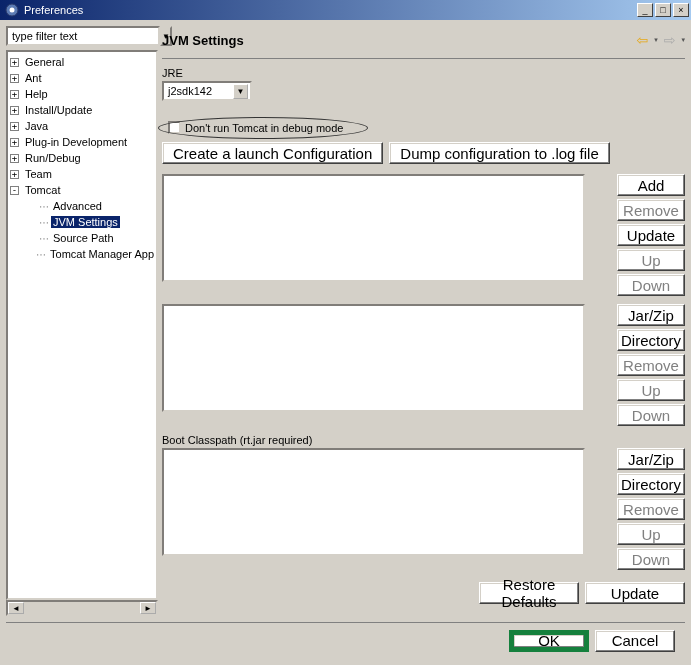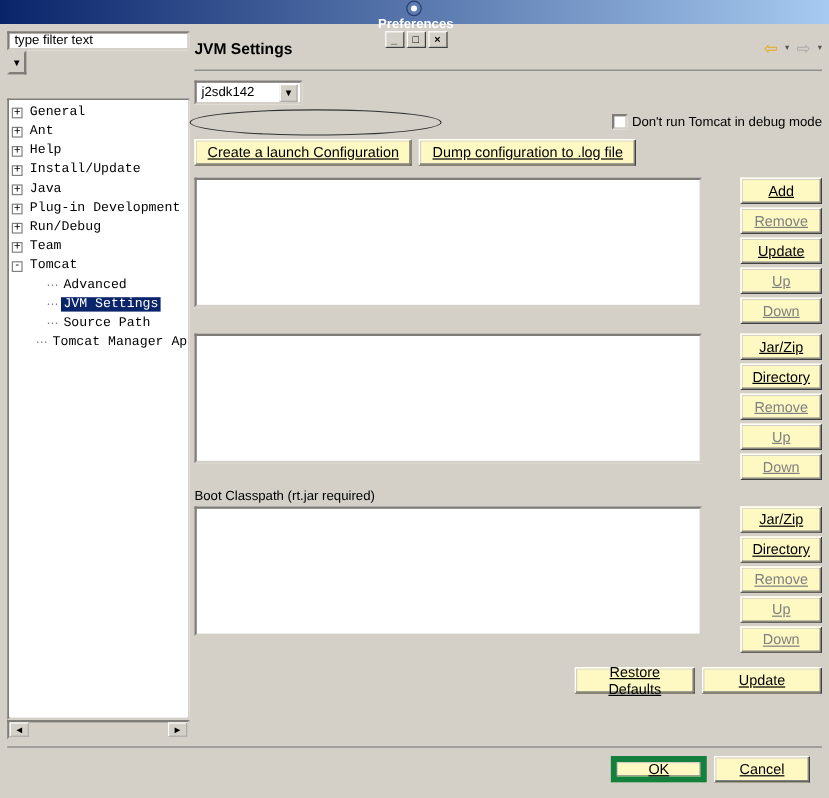--- a/index.html
+++ b/index.html
@@ -11,22 +11,21 @@
   height: 665px;
   overflow: hidden;
 }
 .titlebar {
   background: linear-gradient(to right, #0a246a, #a6caf0);
   color: #fff;
   height: 20px;
   display: flex;
   align-items: center;
   padding: 0 2px 0 4px;
-  font-weight: bold;
-  flex-direction: column;
+  font-weight: normal;
 }
 .titlebar .icon { width: 16px; height: 16px; margin-right: 4px; display: inline-flex; align-items: center; justify-content: center; }
 .titlebar .title { flex: 1; }
 .titlebar .wbtns { display: flex; gap: 2px; }
 .titlebar .wbtn {
   width: 16px; height: 14px; background: #d4d0c8;
   border: 1px solid #fff; border-right-color: #404040; border-bottom-color: #404040;
   font-size: 9px; display: flex; align-items: center; justify-content: center;
   color: #000; font-family: Arial;
 }
@@ -36,22 +35,21 @@
   padding: 6px;
   gap: 4px;
 }
 .left-pane {
   width: 152px;
   display: flex;
   flex-direction: column;
 }
 .filter-box {
   display: flex;
-  margin-bottom: 20px;
-  flex-direction: column;
+  margin-bottom: 4px;
 }
 .filter-input {
   flex: 1;
   height: 20px;
   border: 2px inset #d4d0c8;
   padding: 0 4px;
   font-family: inherit;
   font-size: 11px;
   background: #fff;
 }
@@ -81,21 +79,21 @@
   border: 1px solid #808080;
   display: inline-flex; align-items: center; justify-content: center;
   font-size: 9px; line-height: 1;
   margin-right: 4px;
   background: #fff;
   color: #000;
   font-family: monospace;
 }
 .tree-toggle.empty { border: none; background: transparent; width: 9px; }
 .tree-dots { color: #808080; margin-right: 2px; font-size: 10px; }
-.tree-label { padding: 0 2px; font-family: Liberation Mono, monospace; }
+.tree-label { padding: 0 2px; }
 .tree-label.selected { background: #0a246a; color: #fff; }
 .tree-indent1 { padding-left: 18px; }
 .hscroll {
   height: 16px;
   background: #d4d0c8;
   border: 2px inset #d4d0c8;
   display: flex;
   justify-content: space-between;
   align-items: center;
 }
@@ -144,23 +142,22 @@
 .jre-select .dd {
   width: 15px; height: 15px;
   background: #d4d0c8;
   border: 1px outset #fff;
   display: flex; align-items: center; justify-content: center;
   font-size: 8px;
 }
 .checkbox-row {
   display: flex;
   align-items: center;
-  margin: 2px 0 8px 6px;
+  margin: 14px 0 8px 6px;
   position: relative;
-  justify-content: flex-end;
 }
 .checkbox {
   width: 13px; height: 13px;
   background: #fff;
   border: 2px inset #d4d0c8;
   margin-right: 4px;
 }
 .ellipse-highlight {
   position: absolute;
   left: -10px;
@@ -168,31 +165,30 @@
   width: 210px;
   height: 22px;
   border: 1.5px solid #333;
   border-radius: 50%;
   pointer-events: none;
 }
 .button-row { display: flex; gap: 6px; margin-bottom: 10px; }
 .btn {
   height: 22px;
   padding: 0 10px;
-  background: #fef9c3;
+  background: #ffffff;
   border: 1px solid #404040;
   border-top-color: #fff;
   border-left-color: #fff;
   box-shadow: inset -1px -1px 0 #808080, inset 1px 1px 0 #d4d0c8;
   font-family: inherit;
-  font-size: 12px;
+  font-size: 15px;
   display: inline-flex;
   align-items: center;
   justify-content: center;
-  text-decoration: underline;
 }
 .btn.disabled { color: #808080; }
 .section { margin-bottom: 8px; }
 .section-body { display: flex; gap: 6px; }
 .listbox {
   flex: 1;
   height: 108px;
   background: #fff;
   border: 2px inset #d4d0c8;
 }
@@ -311,20 +307,21 @@
       <div class="page-title">JVM Settings</div>
       <div class="nav-arrows">
         <span class="arrow back">⇦</span>
           <span class="arrow-dd">▾</span>
         <span class="arrow fwd">⇨</span>
           <span class="arrow-dd">▾</span>
       </div>
     </div>
 
     <div class="content">
+      <div class="field-label">JRE</div>
       <div class="jre-select">
         <span class="val">j2sdk142</span>
         <span class="dd">▼</span>
       </div>
 
       <div class="checkbox-row">
         <div class="ellipse-highlight"></div>
         <div class="checkbox"></div>
         <span>Don't run Tomcat in debug mode</span>
       </div>

